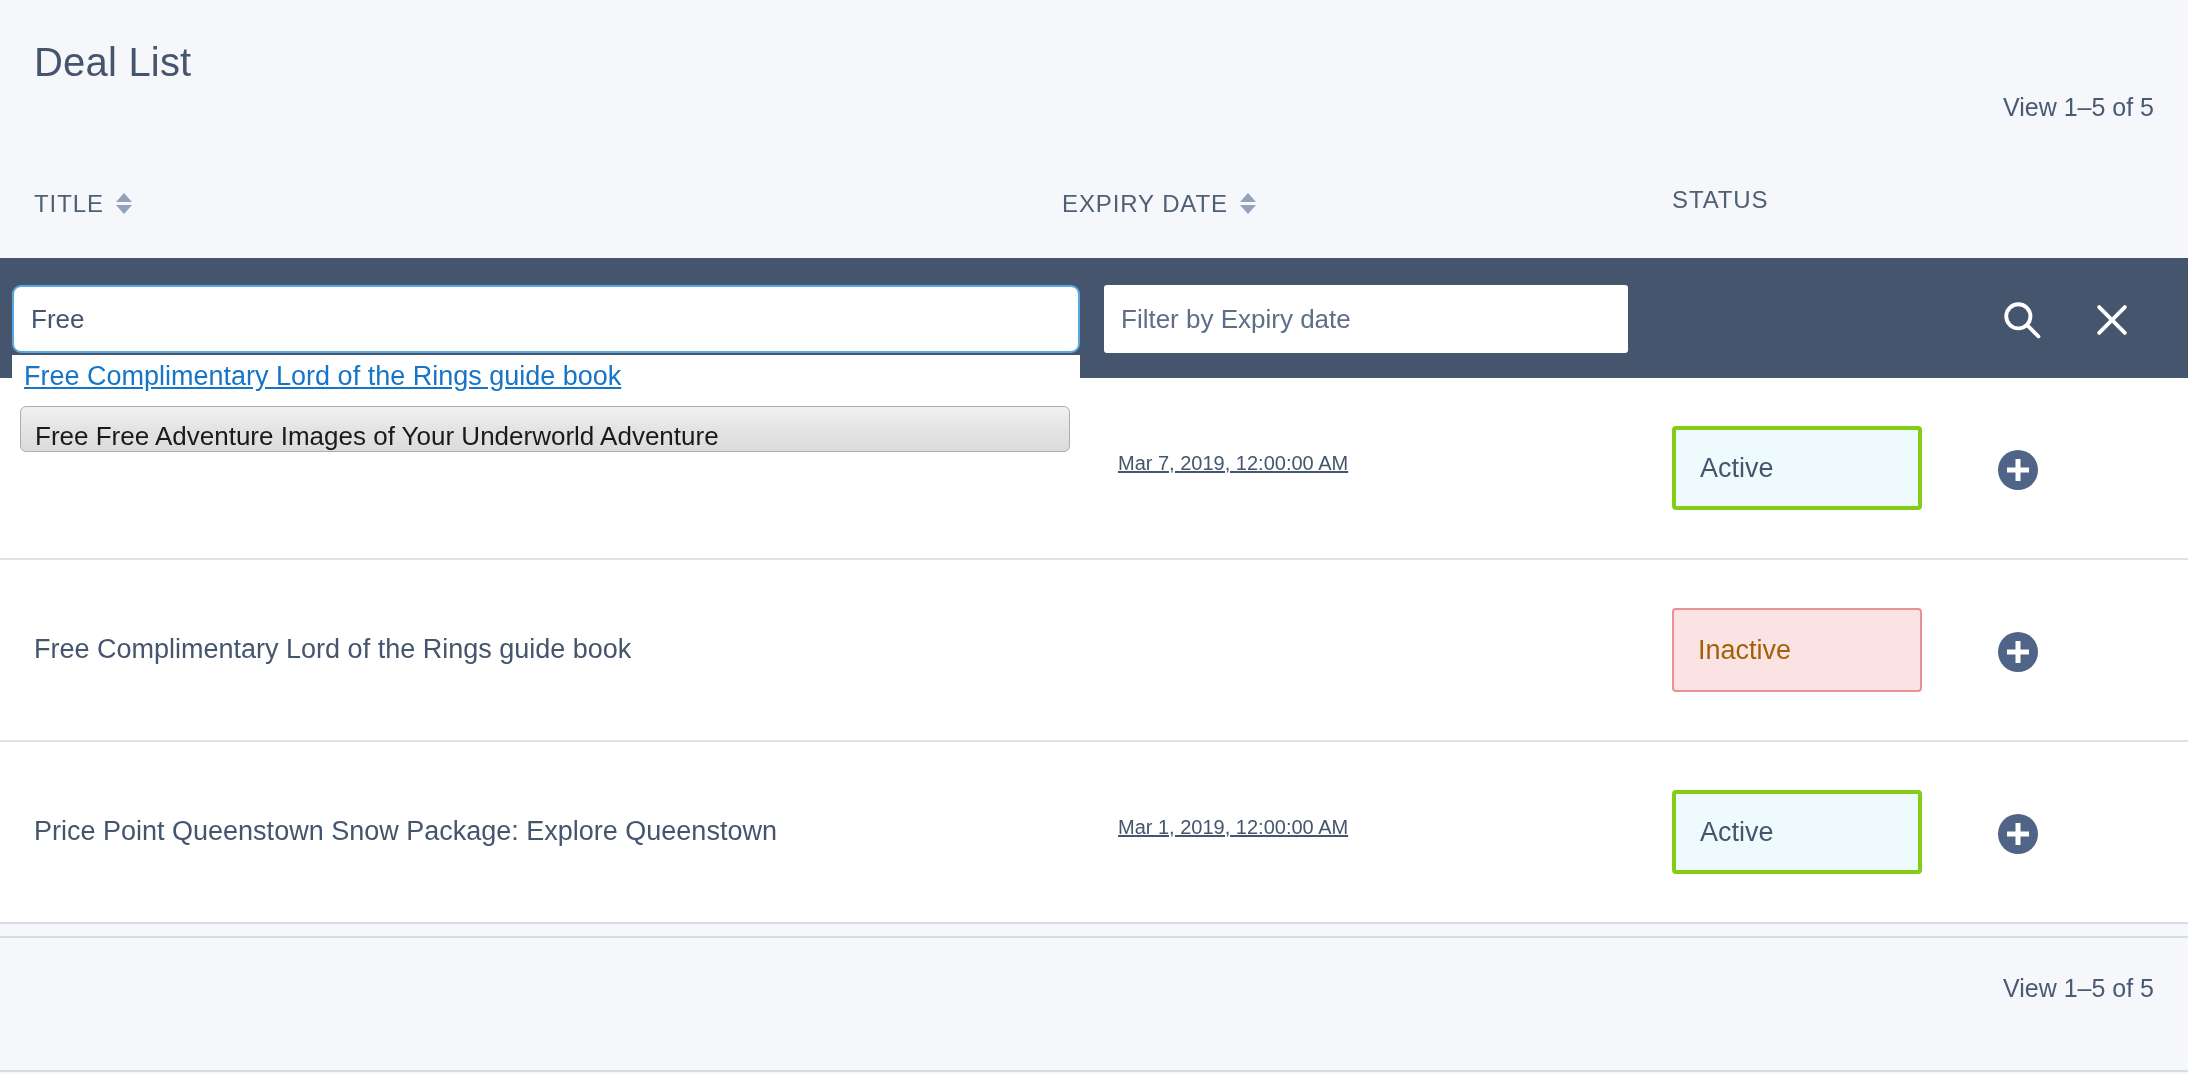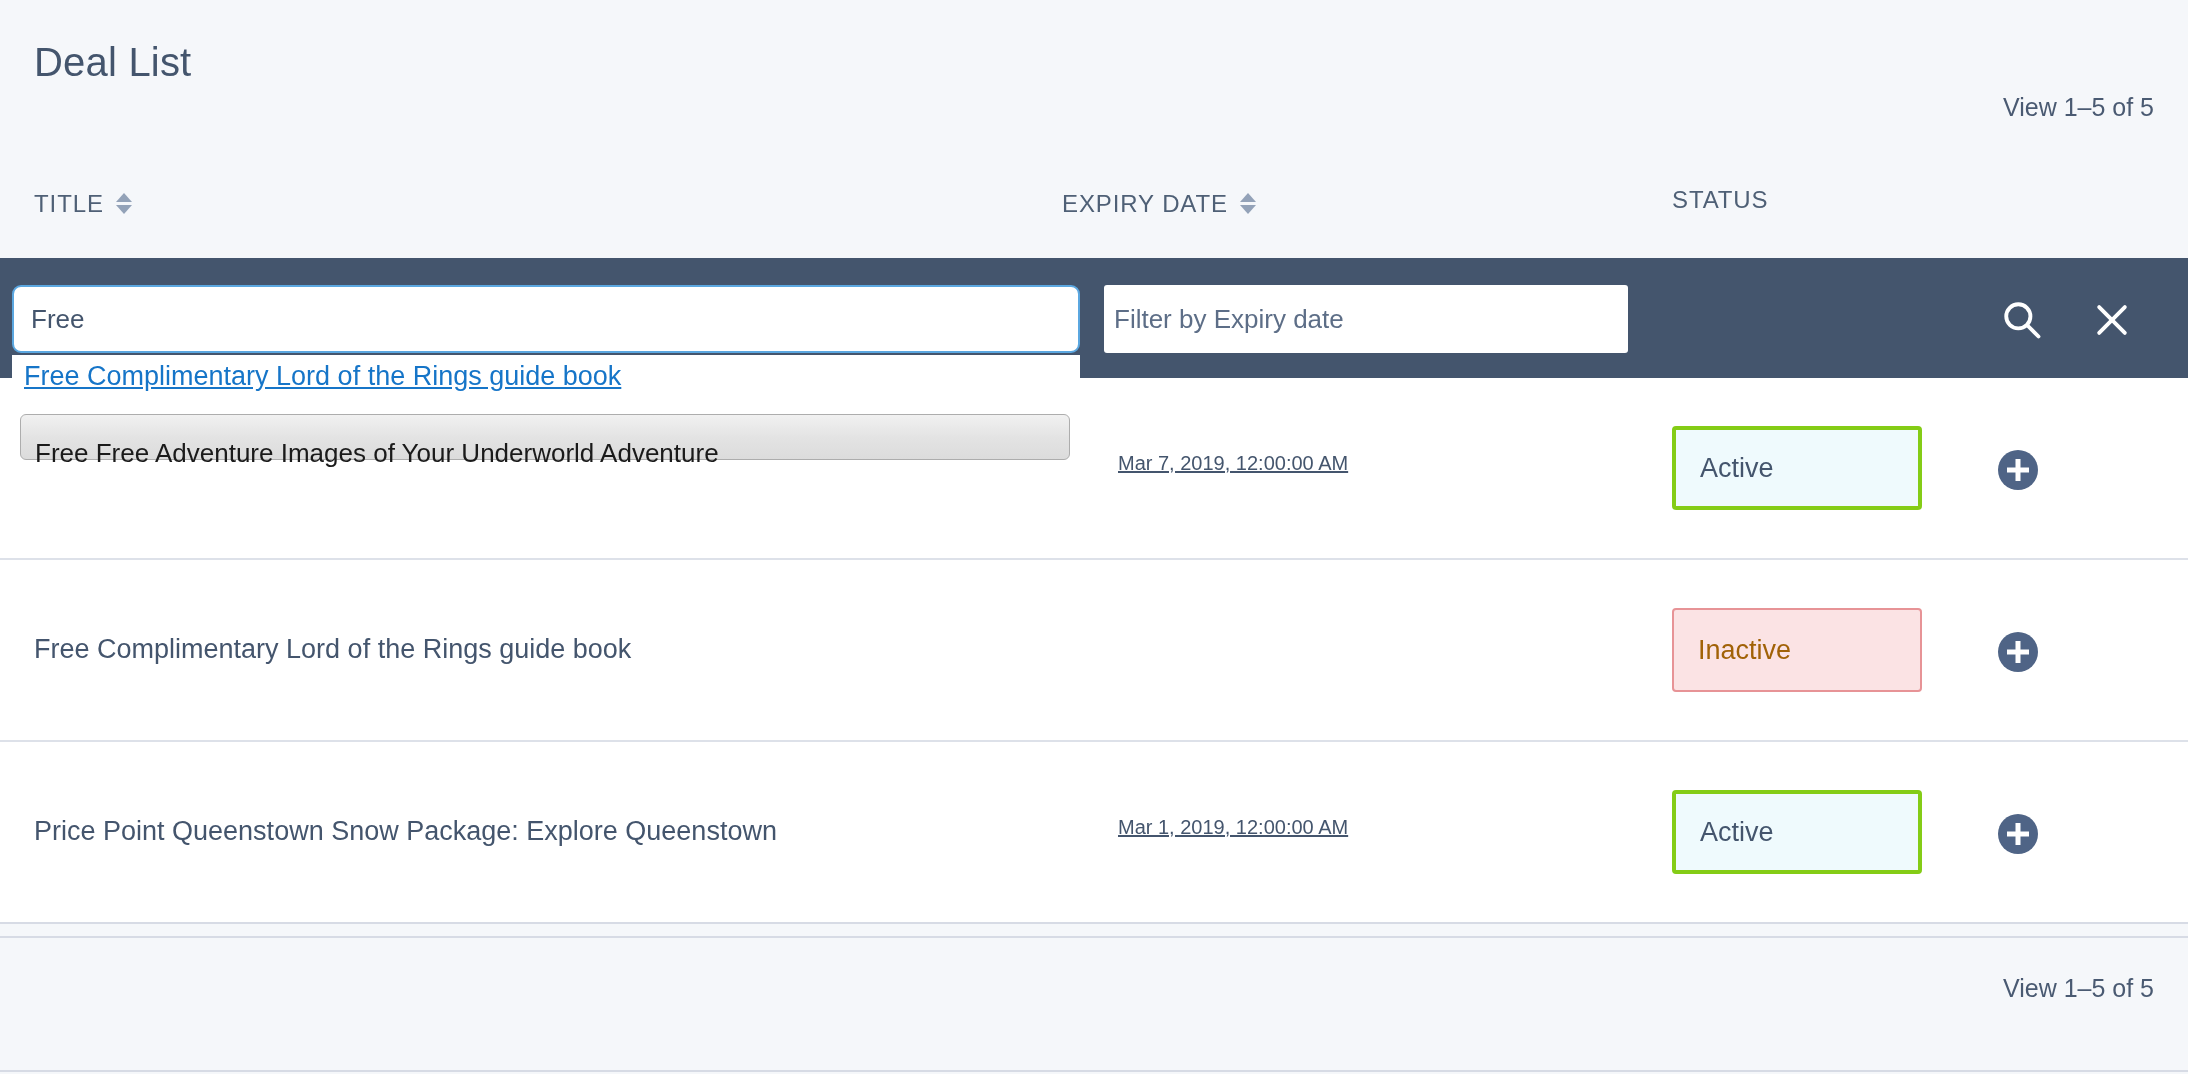--- a/index.html
+++ b/index.html
@@ -116,21 +116,21 @@
     left: 1104px;
     top: 27px;
     width: 524px;
     height: 68px;
     background: #ffffff;
     border: none;
     border-radius: 3px;
     font-family: "Liberation Sans", sans-serif;
     font-size: 26px;
     color: #44556d;
-    padding: 0 10px;
+    padding: 0 17px;
     outline: none;
   }
   .date-field::placeholder { color: #5d6e87; opacity: 1; }
 
   .bar-icon {
     position: absolute;
     top: 40px;
     width: 44px;
     height: 44px;
     cursor: pointer;
@@ -155,28 +155,28 @@
     font-size: 27px;
     color: #1675c8;
     padding: 6px 12px 10px 12px;
     line-height: 1.15;
     white-space: nowrap;
     cursor: pointer;
   }
   .ac-option {
     display: block;
     width: 1050px;
-    margin: 12px 8px 4px 8px;
+    margin: 4px 8px 4px 8px;
     height: 46px;
     line-height: 42px;
     font-family: "Liberation Sans", sans-serif;
     font-size: 26px;
     color: #1a1a1a;
     text-align: left;
-    padding: 17px 14px;
+    padding: 8px 14px;
     background: linear-gradient(180deg, #f1f1f1 0%, #e3e3e3 52%, #dcdcdc 100%);
     border: 1px solid #adadad;
     border-radius: 6px;
     cursor: pointer;
     white-space: nowrap;
   }
 
   
   .table {
     position: absolute;

